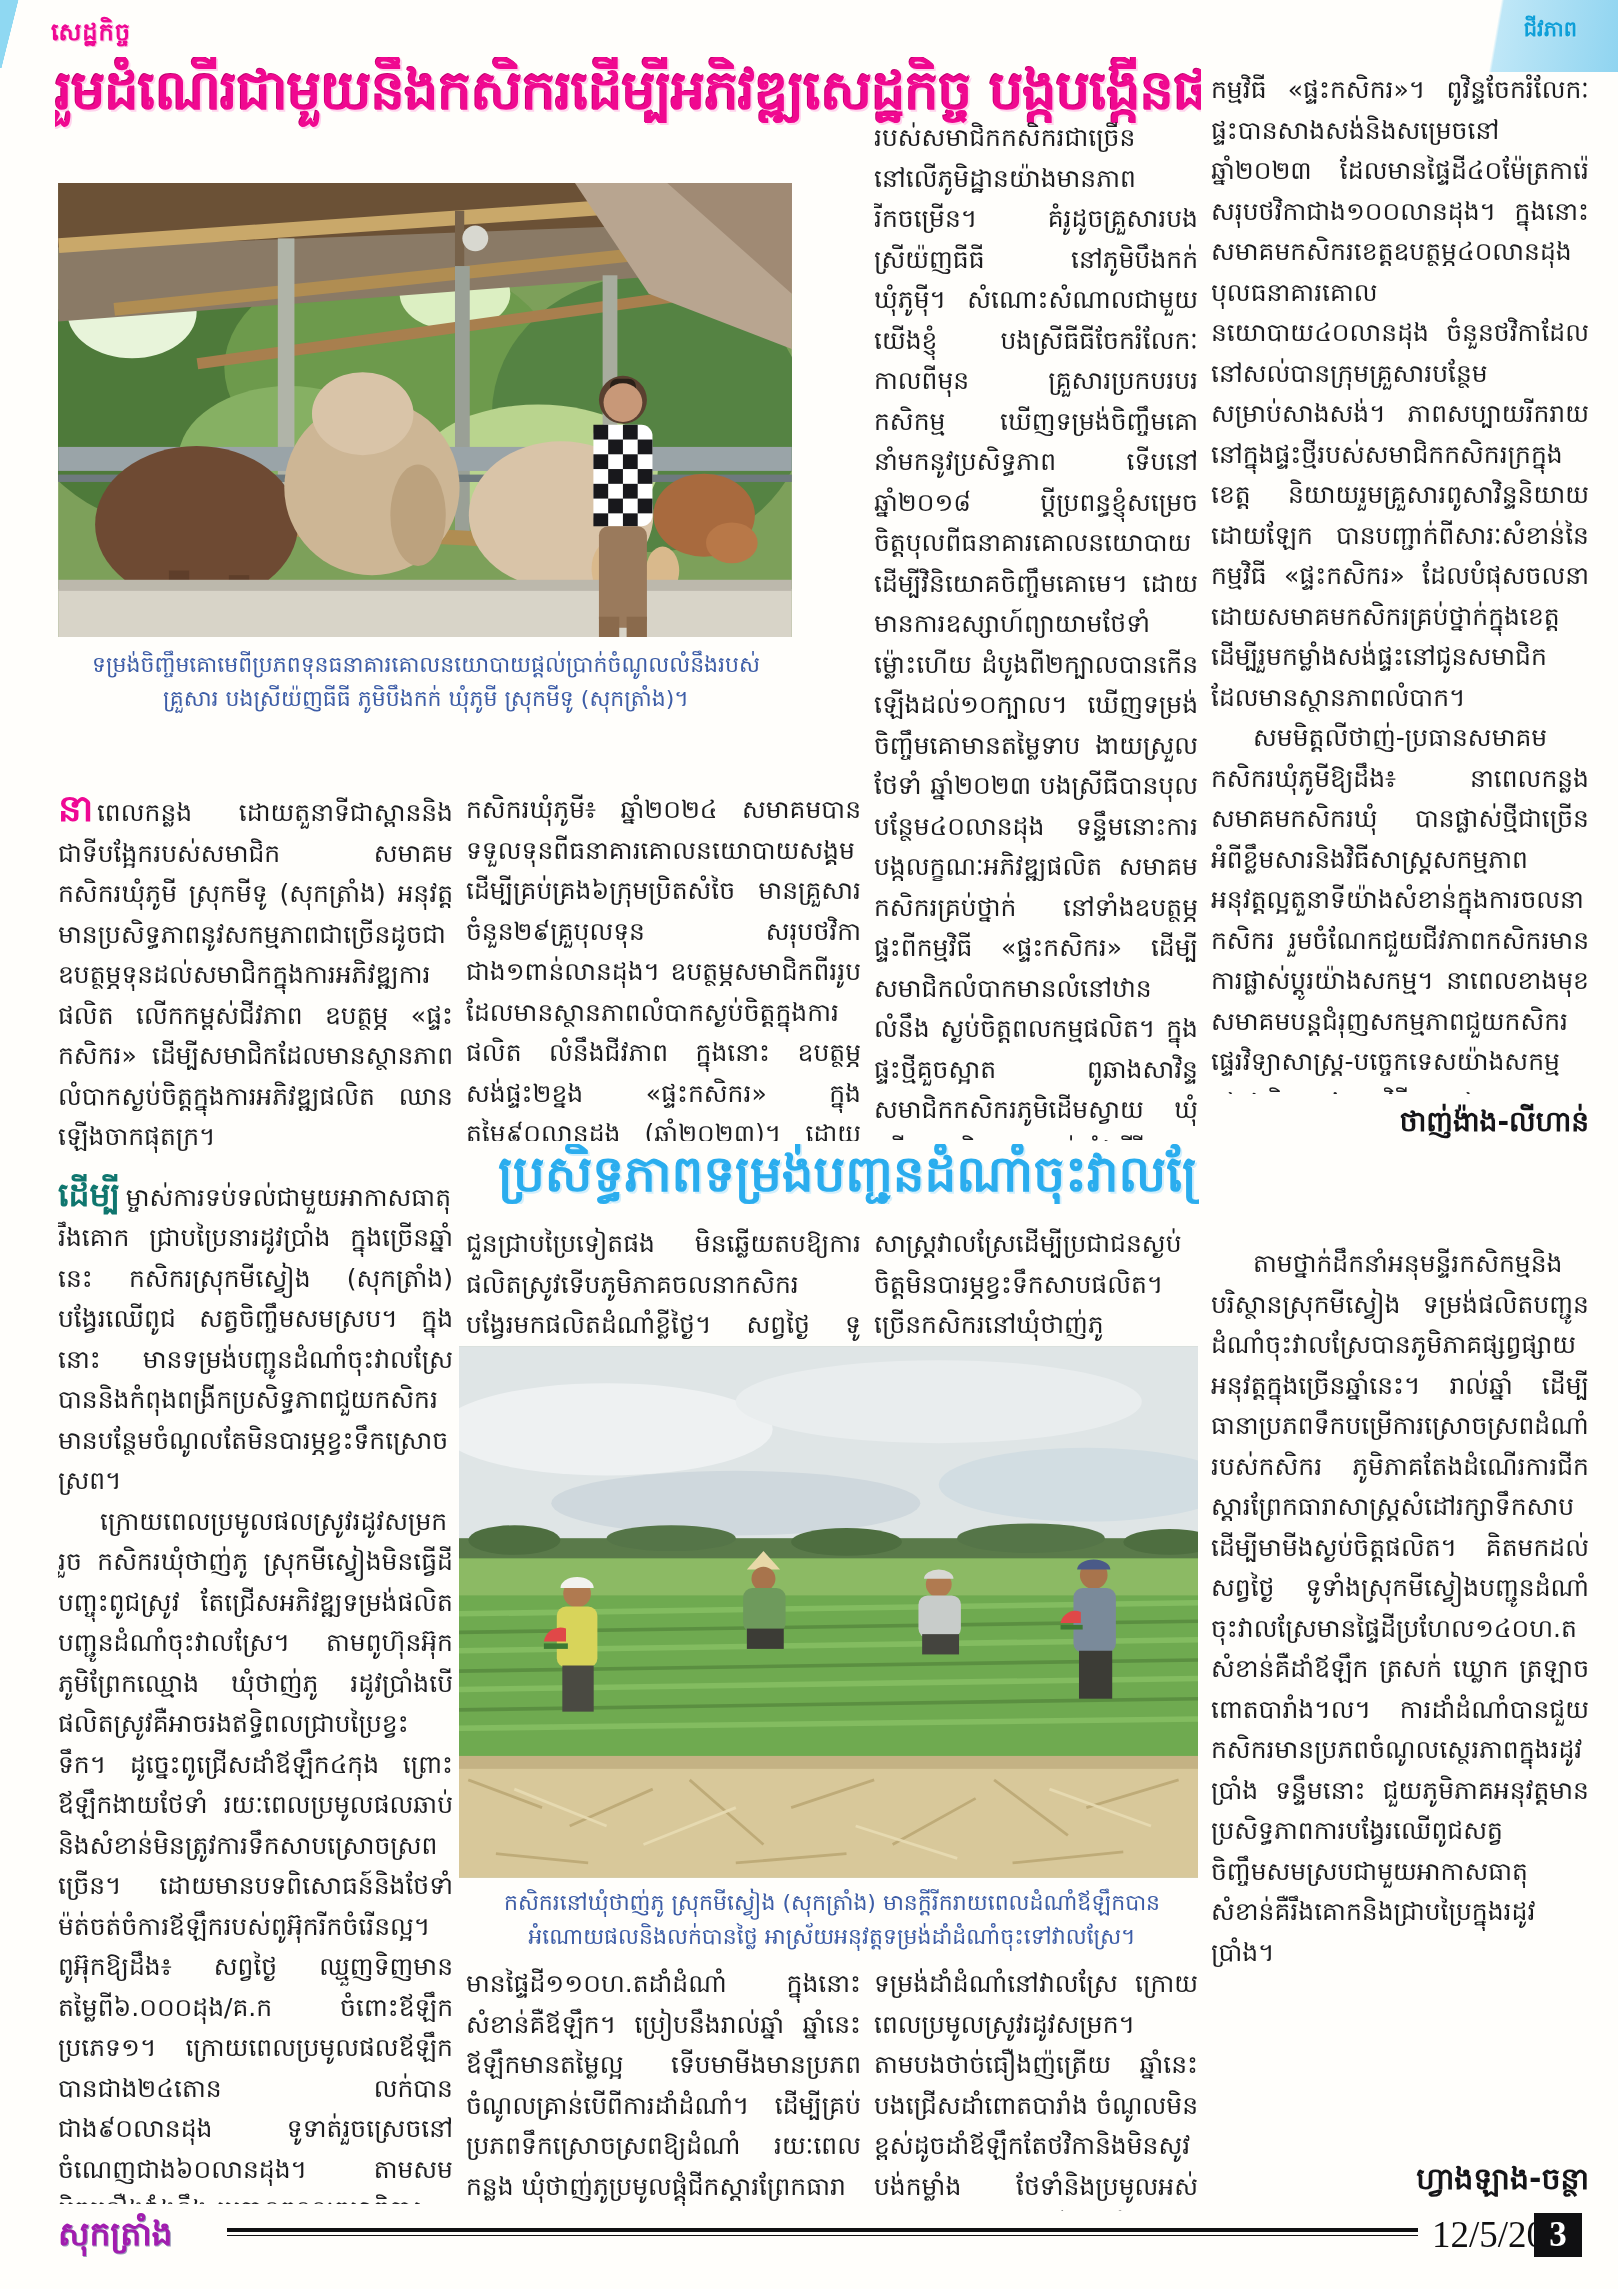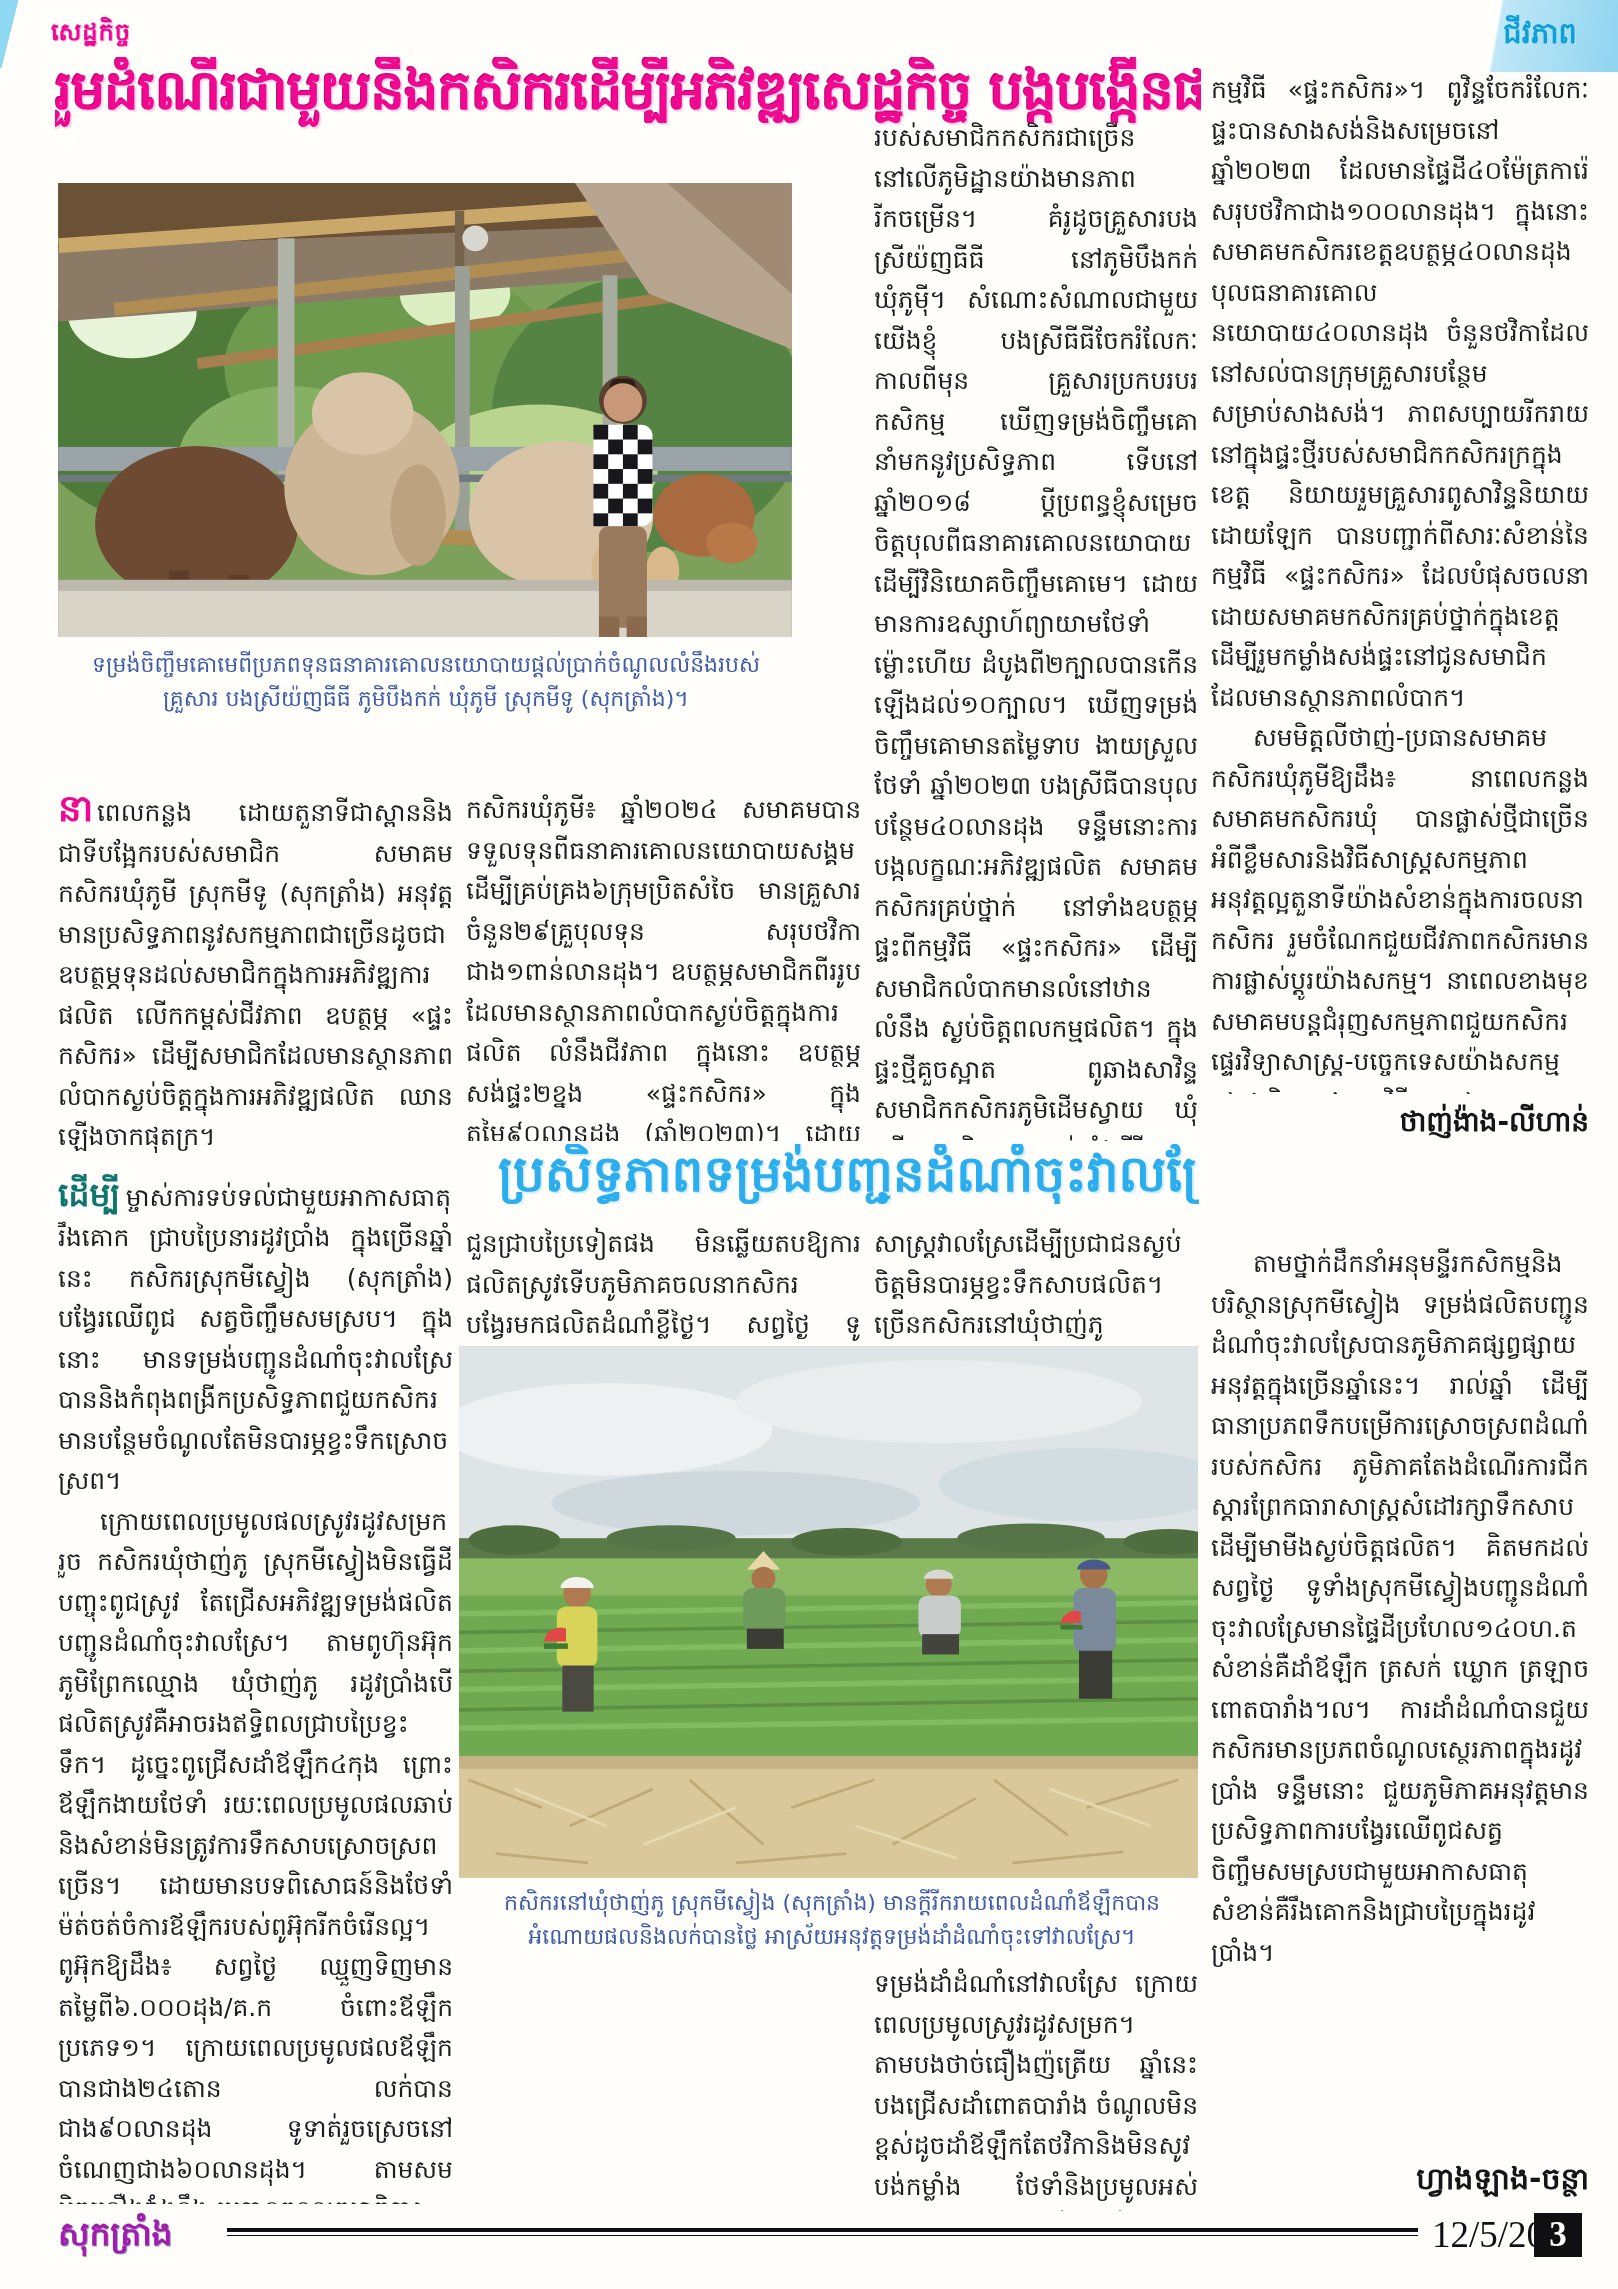--- a/index.html
+++ b/index.html
@@ -21,21 +21,21 @@
   }
   .lead-word {
     color:#0f766e; font-weight:bold; font-size:33px; line-height:1;
     padding-right:5.5px;
   }
   .section-label-left {
     color:#ef0894; font-weight:bold; font-size:24px; letter-spacing:0.9px;
     text-shadow:0.9px 0.9px 0 #f9b9dd;
   }
   .section-label-right {
-    color:#0e9fd8; font-weight:bold; font-size:29px;
+    color:#0e9fd8; font-weight:bold; font-size:21px;
     text-shadow:0.9px 0.9px 0 #bce6f6;
   }
   .corner-wedge-left {
     left:0; top:0; width:31px; height:68px;
     background:linear-gradient(104deg,#8fd8f2 38%,transparent 39%);
   }
   .corner-wedge-right {
     right:0; top:0; width:277px; height:72px;
     background:linear-gradient(100deg,transparent 55%,#bfe7f7 56%,#8fd4f0 100%);
   }
@@ -271,20 +271,23 @@
         <line x1="60" y1="480" x2="160" y2="520"></line>
           <line x1="200" y1="540" x2="300" y2="500"></line>
         <line x1="430" y1="520" x2="540" y2="555"></line>
           <line x1="640" y1="480" x2="750" y2="520"></line>
       </g>
     </svg>
   </div>
 
   <div class="abs caption" style="left:466px; top:1886px; width:732px;">កសិករនៅឃុំថាញ់ភូ ស្រុកមីស្វៀង (សុកត្រាំង) មានក្តីរីករាយពេលដំណាំឪឡឹកបានអំណោយផលនិងលក់បានថ្លៃ អាស្រ័យអនុវត្តទម្រង់ដាំដំណាំចុះទៅវាលស្រែ។</div>
 
+  <div class="abs body-text clip" style="left:466px; top:1964px; width:395px; height:247px;">
+    <p style="text-indent:0;">មានផ្ទៃដី១១០ហ.តដាំដំណាំ ក្នុងនោះ សំខាន់គឺឪឡឹក។ ប្រៀបនឹងរាល់ឆ្នាំ ឆ្នាំនេះ ឪឡឹកមានតម្លៃល្អ ទើបមាមីងមានប្រភពចំណូលគ្រាន់បើពីការដាំដំណាំ។ ដើម្បីគ្រប់ប្រភពទឹកស្រោចស្រពឱ្យដំណាំ រយៈពេលកន្លង ឃុំថាញ់ភូប្រមូលផ្តុំជីកស្តារព្រែកធារា</p>
+  </div>
   <div class="abs body-text clip" style="left:874px; top:1964px; width:324px; height:247px;">
     <p style="text-indent:0;">ទម្រង់ដាំដំណាំនៅវាលស្រែ ក្រោយពេលប្រមូលស្រូវរដូវសម្រក។ តាមបងថាច់ធឿងញ៉ត្រើយ ឆ្នាំនេះ បងជ្រើសដាំពោតបារាំង ចំណូលមិនខ្ពស់ដូចដាំឪឡឹកតែថវិកានិងមិនសូវបង់កម្លាំង ថែទាំនិងប្រមូលអស់បន្លាយ៣ខែ។ បងធឿងឱ្យដឹង៖</p>
   </div>
 
   <div class="abs body-text clip" style="left:1211px; top:1244px; width:378px; height:910px;">
     <p>តាមថ្នាក់ដឹកនាំអនុមន្ទីរកសិកម្មនិងបរិស្ថានស្រុកមីស្វៀង ទម្រង់ផលិតបញ្ជូនដំណាំចុះវាលស្រែបានភូមិភាគផ្សព្វផ្សាយអនុវត្តក្នុងច្រើនឆ្នាំនេះ។ រាល់ឆ្នាំ ដើម្បីធានាប្រភពទឹកបម្រើការស្រោចស្រពដំណាំរបស់កសិករ ភូមិភាគតែងដំណើរការជីកស្តារព្រែកធារាសាស្រ្តសំដៅរក្សាទឹកសាបដើម្បីមាមីងស្ងប់ចិត្តផលិត។ គិតមកដល់សព្វថ្ងៃ ទូទាំងស្រុកមីស្វៀងបញ្ជូនដំណាំចុះវាលស្រែមានផ្ទៃដីប្រហែល១៤០ហ.ត សំខាន់គឺដាំឪឡឹក ត្រសក់ ឃ្លោក ត្រឡាច ពោតបារាំង។ល។ ការដាំដំណាំបានជួយកសិករមានប្រភពចំណូលស្ថេរភាពក្នុងរដូវប្រាំង ទន្ទឹមនោះ ជួយភូមិភាគអនុវត្តមានប្រសិទ្ធភាពការបង្វែរឈើពូជសត្វចិញ្ចឹមសមស្របជាមួយអាកាសធាតុសំខាន់គឺរឹងគោកនិងជ្រាបប្រៃក្នុងរដូវប្រាំង។</p>
   </div>
   <div class="abs byline" style="left:1211px; top:2160px; width:378px; font-size:30px;">ហ្វាងឡាង-ចន្ថា</div>
 
   <div class="abs footer-brand" style="left:58px; top:2213px;">សុកត្រាំង</div>

